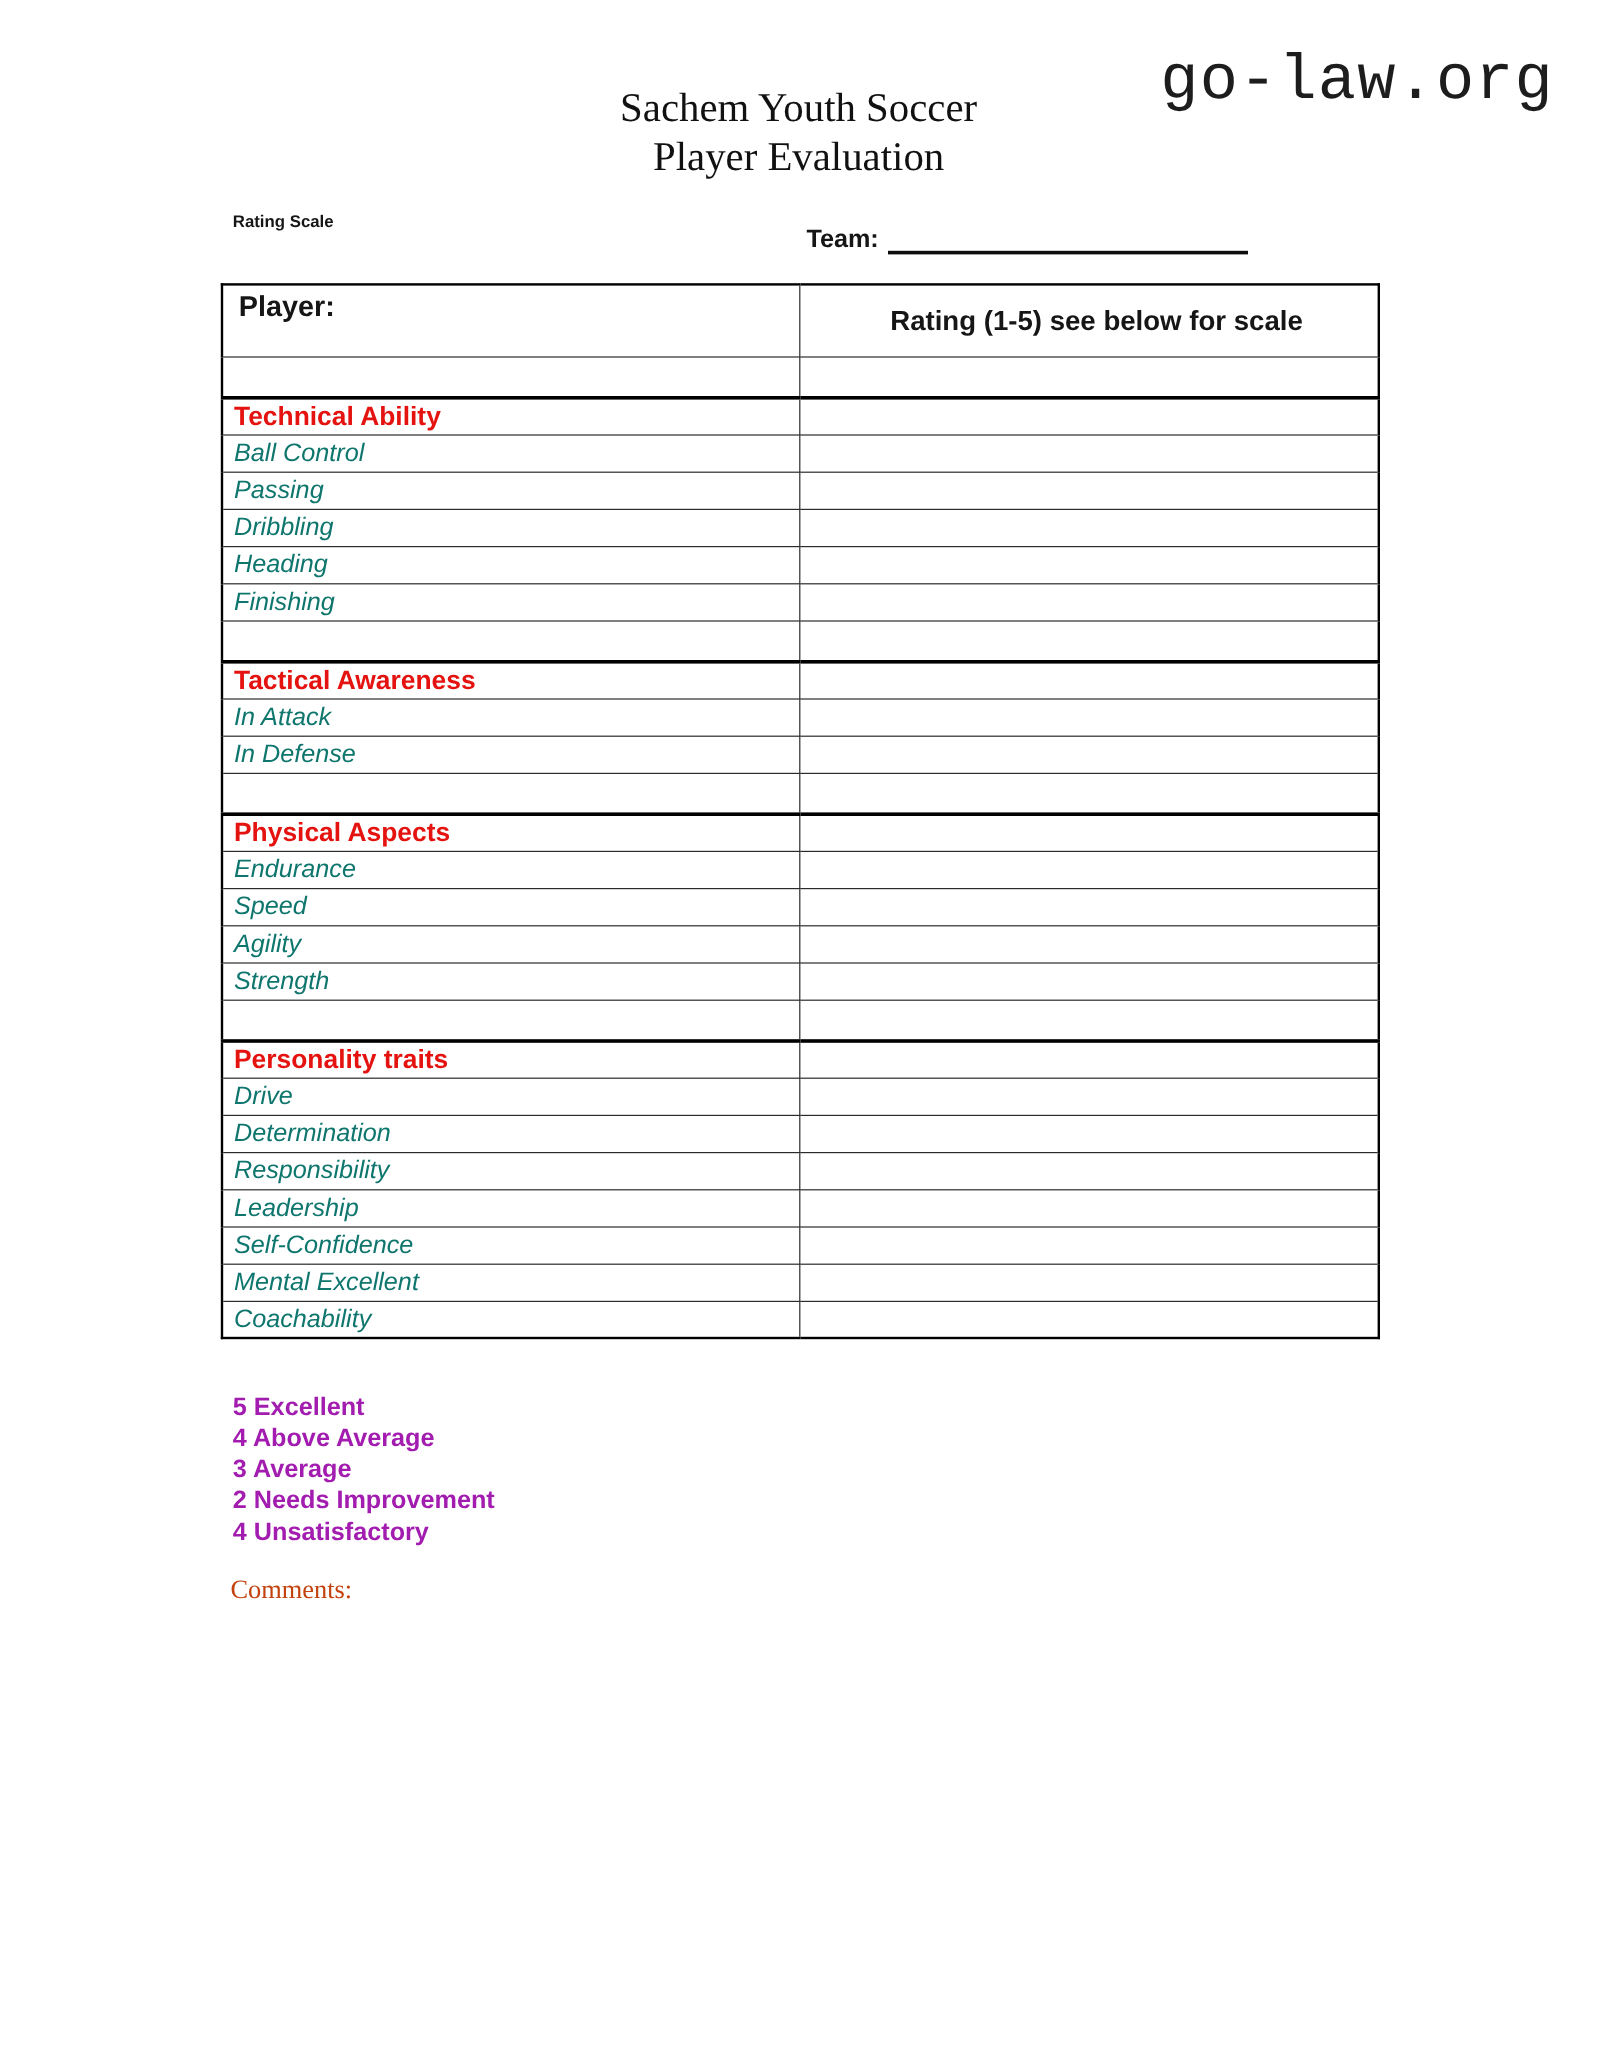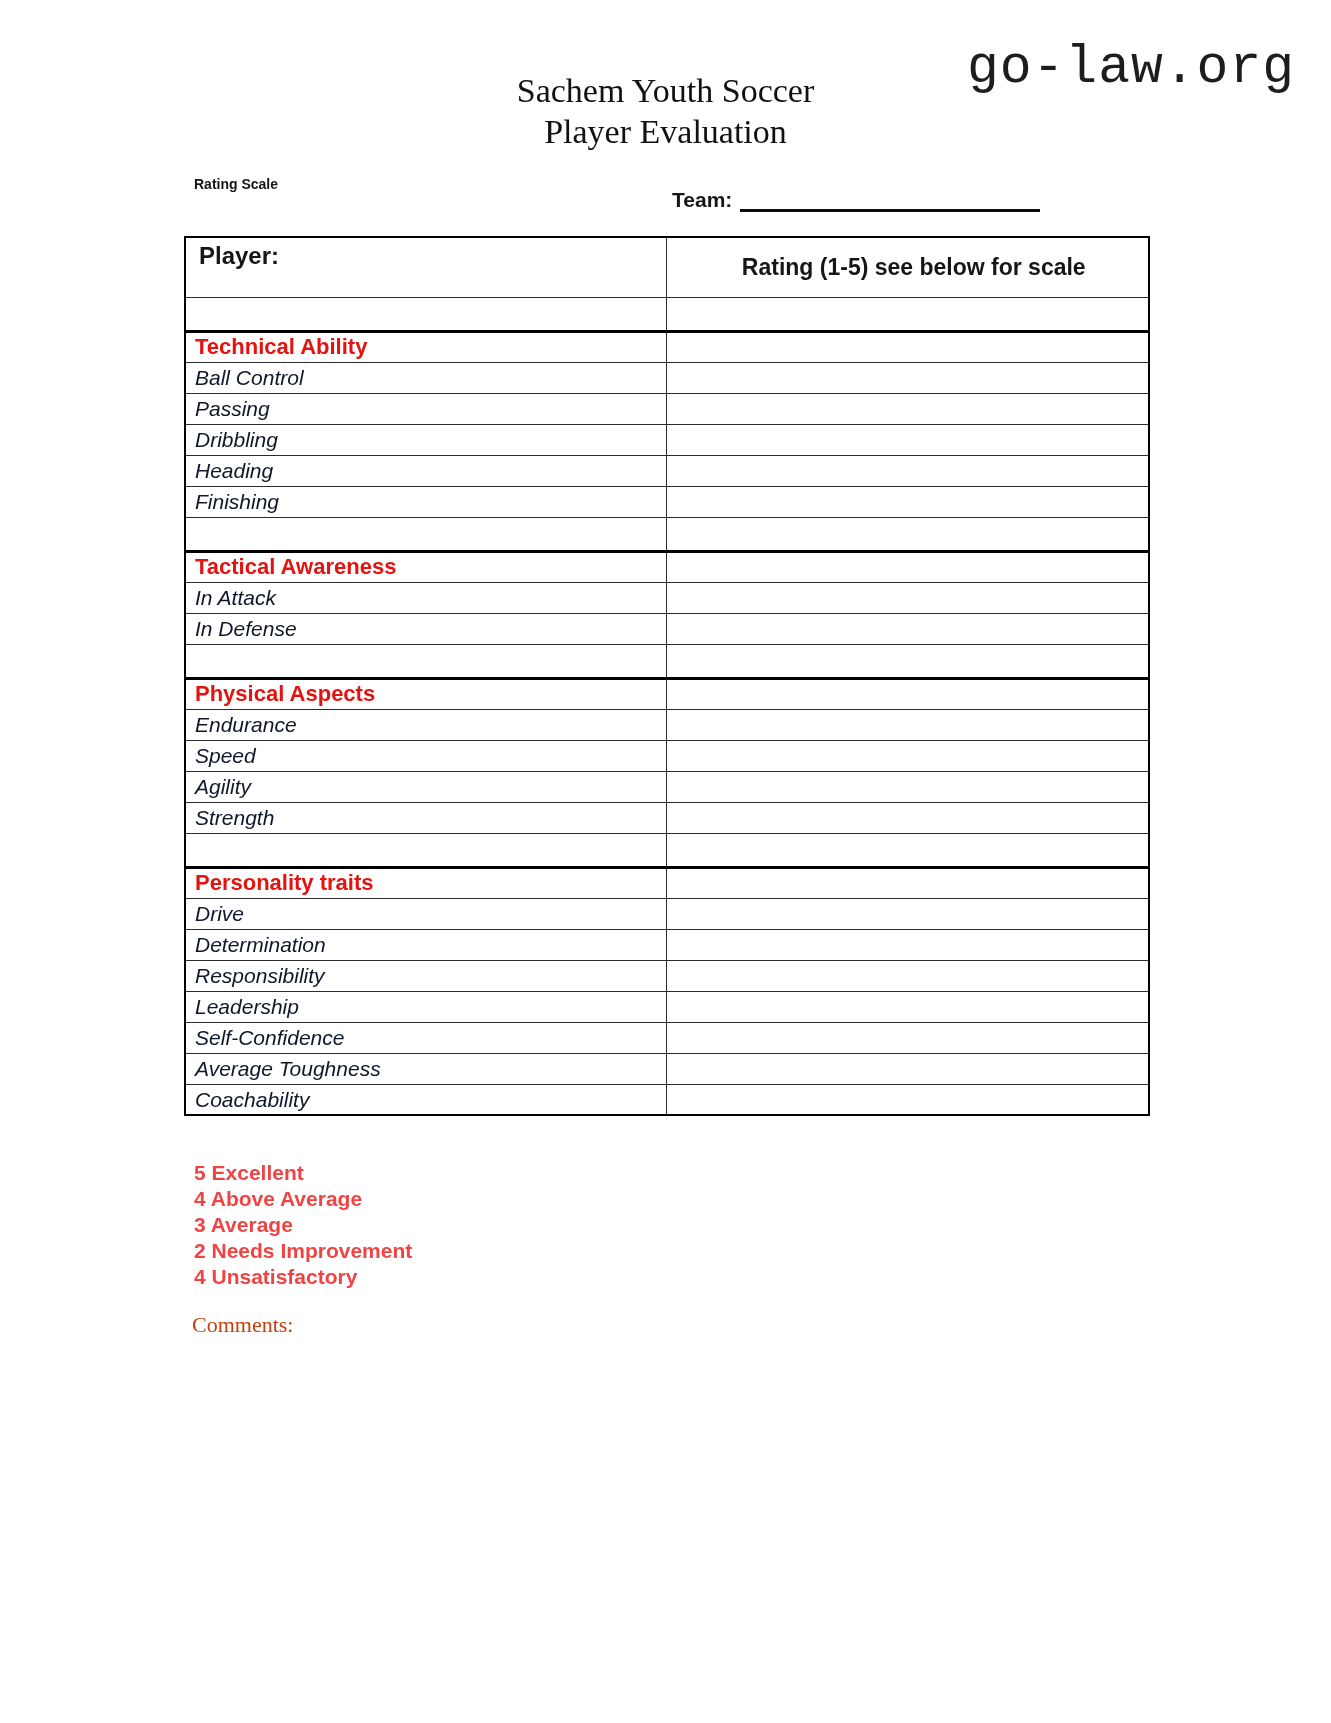--- a/index.html
+++ b/index.html
@@ -105,36 +105,36 @@
   tr.row-item td, tr.row-section td{height:31px;}
   tr.row-section td{border-top:3px solid #000;}
   td.label-cell{
     padding-left:9px;
     vertical-align:middle;
     line-height:1;
   }
   tr.row-item td.label-cell{
     font-style:italic;
     font-size:21px;
-    color:#0f172a;
+    color:#0f766e;
   }
   tr.row-section td.label-cell{
     font-weight:bold;
     font-size:22px;
     color:var(--section-red);
   }
   
   .legend{
     position:absolute;
     top:1160px;
     left:194px;
     font-size:21px;
     font-weight:bold;
     line-height:26px;
-    color:#ef4444;
+    color:#a21caf;
   }
   
   .comments-label{
     position:absolute;
     top:1312px;
     left:192px;
     font-family:"Liberation Serif", serif;
     font-size:22px;
     font-weight:400;
     color:#c2410c;
@@ -259,21 +259,21 @@
         </tr>
         <tr class="row-item">
           <td class="label-cell">Leadership</td>
           <td class="value-cell"></td>
         </tr>
         <tr class="row-item">
           <td class="label-cell">Self-Confidence</td>
           <td class="value-cell"></td>
         </tr>
         <tr class="row-item">
-          <td class="label-cell">Average Toughness</td>
+          <td class="label-cell">Mental Excellent</td>
           <td class="value-cell"></td>
         </tr>
         <tr class="row-item">
           <td class="label-cell">Coachability</td>
           <td class="value-cell"></td>
         </tr>
       </tbody>
   </table>
 
   <div class="legend">

